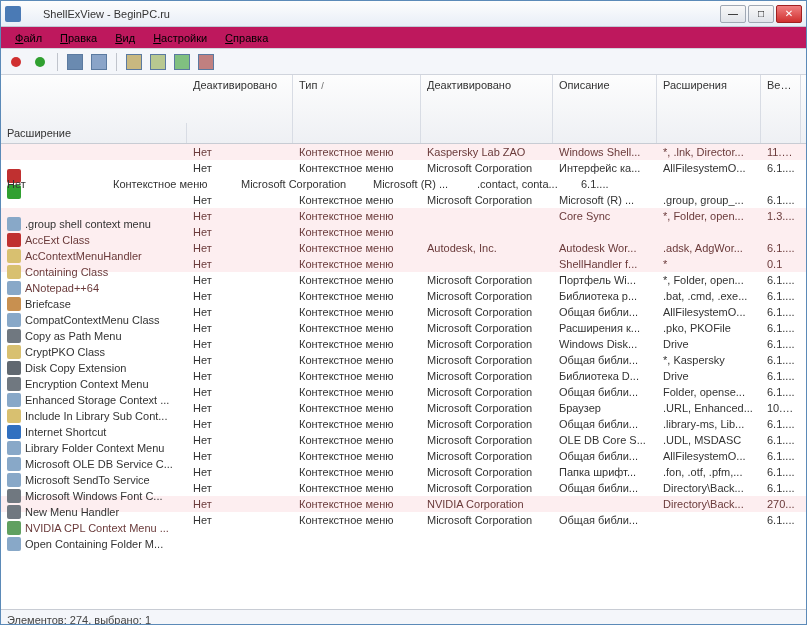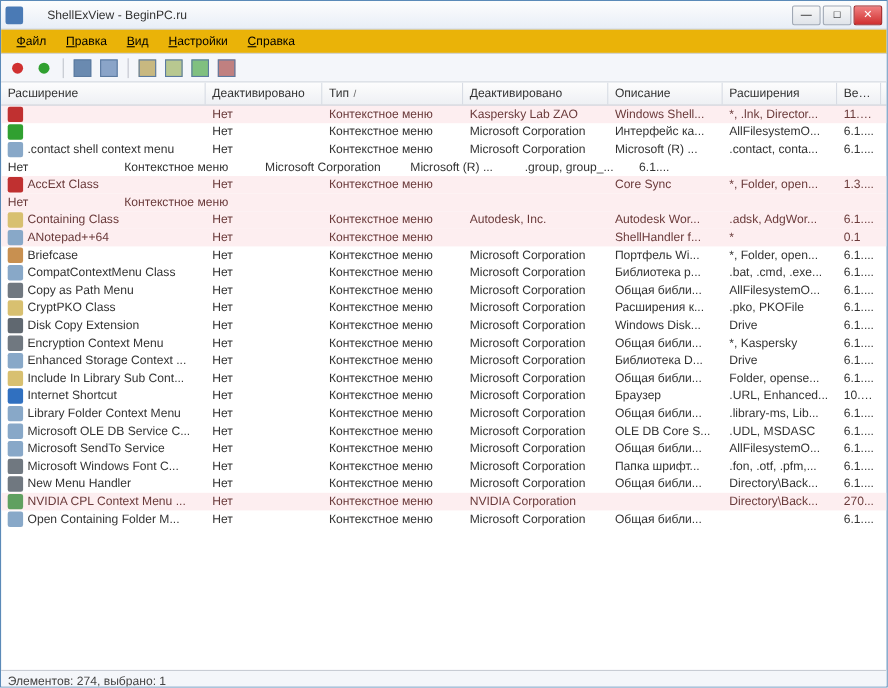--- a/index.html
+++ b/index.html
@@ -3,38 +3,38 @@
 <meta charset="utf-8">
 <style>
 * { margin: 0; padding: 0; box-sizing: border-box; font-family: Tahoma, sans-serif; font-size: 11px; }
 body { background: #fff; width: 807px; height: 625px; overflow: hidden; border: 1px solid #5b8ab8; }
 .titlebar { height: 26px; background: linear-gradient(#fdfdfd, #e8eef7); display: flex; align-items: center; padding: 0 4px; border-bottom: 1px solid #c0c8d4; gap: 16px; }
 .app-icon { width: 16px; height: 16px; background: #4a7ab5; margin-right: 6px; border-radius: 2px; }
 .title-text { flex: 1; color: #333; }
 .win-controls { display: flex; gap: 2px; }
 .win-btn { width: 26px; height: 18px; text-align: center; line-height: 16px; border: 1px solid #a0a8b4; background: linear-gradient(#f8f8f8,#e0e4ea); border-radius: 2px; font-size: 10px; cursor: pointer; }
 .win-close { background: linear-gradient(#f08080,#d03030); color: #fff; border-color: #a02020; }
-.menubar { height: 22px; display: flex; align-items: center; padding: 0 6px; gap: 2px; border-bottom: 1px solid #d0d4dc; background: #eab308; }
+.menubar { height: 22px; display: flex; align-items: center; padding: 0 6px; gap: 2px; border-bottom: 1px solid #d0d4dc; background: #be185d; }
 .menu-item { padding: 3px 8px; cursor: pointer; }
 .menu-item u { text-decoration: underline; }
 .toolbar { height: 26px; display: flex; align-items: center; padding: 0 6px; gap: 6px; border-bottom: 1px solid #d0d4dc; background: #f4f6fa; }
 .tb-sep { width: 1px; height: 18px; background: #c0c4cc; margin: 0 2px; }
 .tb-btn { width: 18px; height: 18px; cursor: pointer; display: inline-flex; align-items: center; justify-content: center; }
 .dot-red { width: 10px; height: 10px; border-radius: 50%; background: #d03030; }
 .dot-green { width: 10px; height: 10px; border-radius: 50%; background: #30a030; }
 .tb-icon { width: 16px; height: 16px; background: #8aa4c8; border: 1px solid #5b7aa0; }
 .tb-icon.save { background: #6a8ab0; }
 .tb-icon.copy { background: #c8b880; }
 .tb-icon.paste { background: #b8c890; }
 .tb-icon.refresh { background: #80c080; }
 .tb-icon.exit { background: #c08080; }
 .list-container { width: 100%; height: 534px; overflow: auto; position: relative; }
 .header-row { display: flex; background: linear-gradient(#fdfdfd,#eef0f4); border-bottom: 1px solid #c8ccd4; position: sticky; top: 0; z-index: 2; }
 .header-cell { padding: 4px 6px; border-right: 1px solid #d8dce4; color: #333; white-space: nowrap; overflow: hidden; text-overflow: ellipsis; cursor: pointer; }
-.col-ext { width: 186px; }
+.col-ext { width: 186px; margin-top: 48px; }
 .col-dis { width: 106px; }
 .col-type { width: 128px; }
 .col-mfr { width: 132px; }
 .col-desc { width: 104px; }
 .col-exts { width: 104px; }
 .col-ver { width: 40px; }
 .row { display: flex; height: 16px; align-items: center; border-bottom: 1px solid transparent; }
 .row.pink { background: #fdeef0; }
 .cell { padding: 2px 6px; white-space: nowrap; overflow: hidden; text-overflow: ellipsis; color: #333; }
 .row.pink .cell { color: #6a3a3a; }
@@ -122,52 +122,56 @@
           <span></span>
         </div>
         <div class="cell col-dis">Нет</div>
         <div class="cell col-type">Контекстное меню</div>
         <div class="cell col-mfr">Microsoft Corporation</div>
         <div class="cell col-desc">Интерфейс ка...</div>
         <div class="cell col-exts">AllFilesystemO...</div>
         <div class="cell col-ver">6.1....</div>
       </div>
       <div class="row">
-        <div class="cell col-ext">
-          <div class="row-icon" style="background:#88a8c8"></div>
-          <span>.contact shell context menu</span>
-        </div>
         <div class="cell col-dis">Нет</div>
         <div class="cell col-type">Контекстное меню</div>
         <div class="cell col-mfr">Microsoft Corporation</div>
         <div class="cell col-desc">Microsoft (R) ...</div>
         <div class="cell col-exts">.contact, conta...</div>
         <div class="cell col-ver">6.1....</div>
       </div>
       <div class="row">
+        <div class="cell col-ext">
+          <div class="row-icon" style="background:#88a8c8"></div>
+          <span>.group shell context menu</span>
+        </div>
         <div class="cell col-dis">Нет</div>
         <div class="cell col-type">Контекстное меню</div>
         <div class="cell col-mfr">Microsoft Corporation</div>
         <div class="cell col-desc">Microsoft (R) ...</div>
         <div class="cell col-exts">.group, group_...</div>
         <div class="cell col-ver">6.1....</div>
       </div>
       <div class="row pink">
         <div class="cell col-ext">
           <div class="row-icon" style="background:#c03030"></div>
           <span>AccExt Class</span>
         </div>
         <div class="cell col-dis">Нет</div>
         <div class="cell col-type">Контекстное меню</div>
         <div class="cell col-mfr"></div>
         <div class="cell col-desc">Core Sync</div>
         <div class="cell col-exts">*, Folder, open...</div>
         <div class="cell col-ver">1.3....</div>
       </div>
       <div class="row pink">
+        <div class="cell col-ext">
+          <div class="row-icon" style="background:#d8c070"></div>
+          <span>AcContextMenuHandler</span>
+        </div>
         <div class="cell col-dis">Нет</div>
         <div class="cell col-type">Контекстное меню</div>
         <div class="cell col-mfr"></div>
         <div class="cell col-desc"></div>
         <div class="cell col-exts"></div>
         <div class="cell col-ver"></div>
       </div>
       <div class="row pink">
         <div class="cell col-ext">
           <div class="row-icon" style="background:#d8c070"></div>

